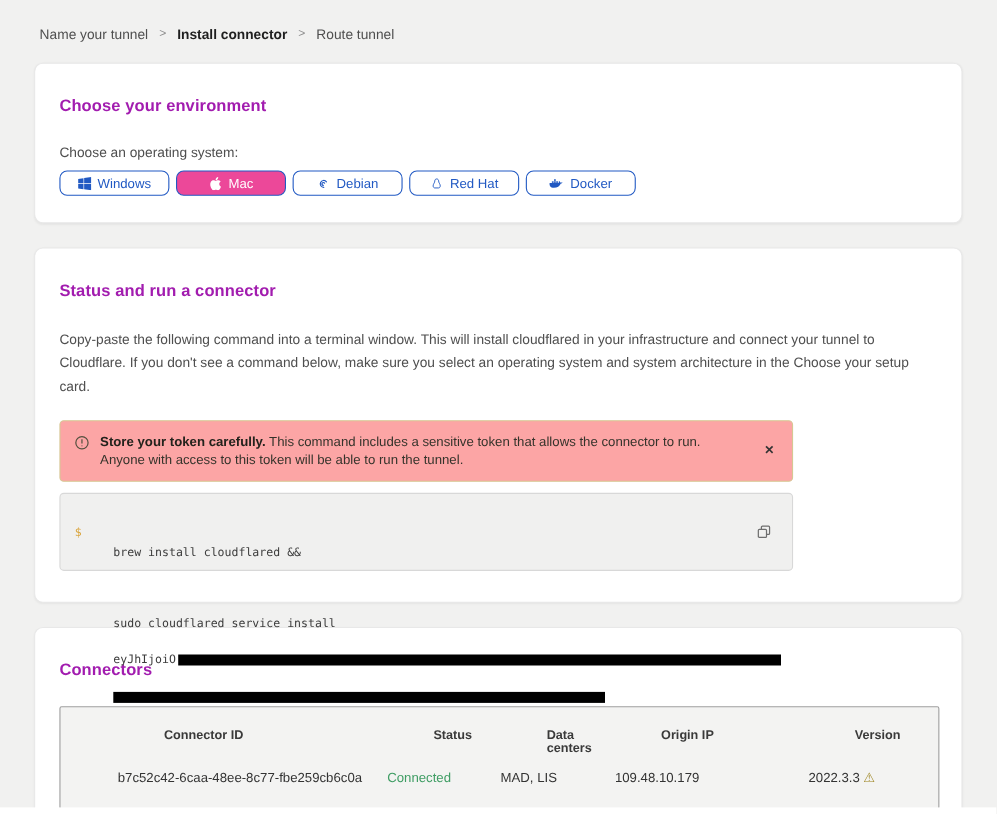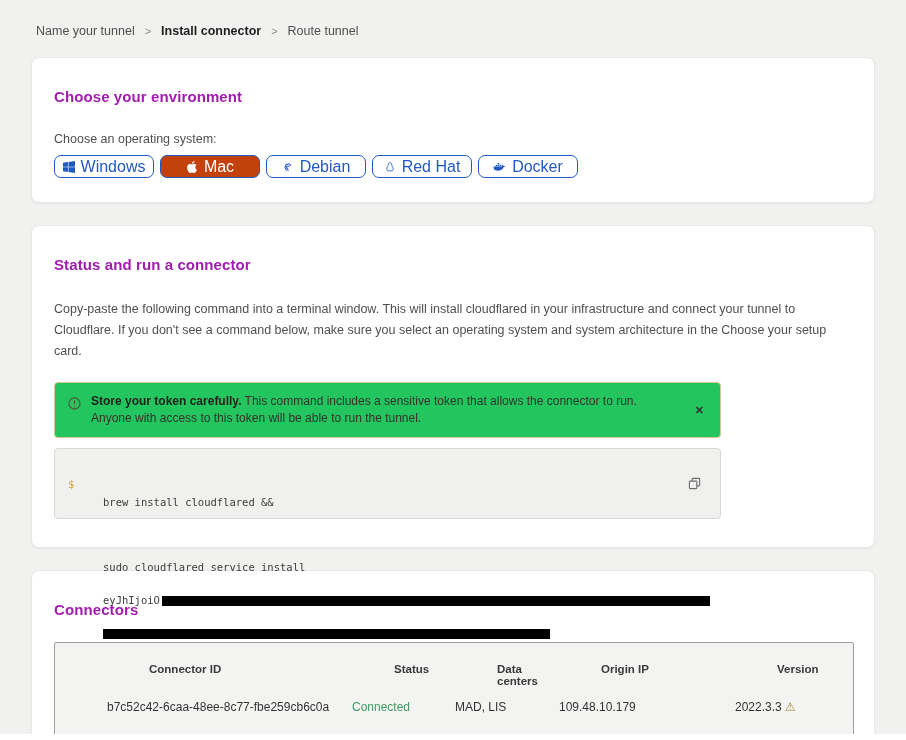--- a/index.html
+++ b/index.html
@@ -34,31 +34,31 @@
 
   
   .os-label { margin-top:27px; font-size:12.5px; color:#4f4f4f; }
   .os-row { margin-top:9px; display:flex; gap:6px; }
   .os-btn {
     width:100px; height:23px;
     display:flex; align-items:center; justify-content:center; gap:6px;
     border:1px solid #2159c3; border-radius:7px;
     background:#fff; color:#2159c3;
     font-family:"Liberation Sans", sans-serif;
-    font-size:16px; cursor:pointer; padding:0;
-  }
-  .os-btn.selected { background:#c2410c; color:#fff; border-color:#2159c3; }
+    font-size:12px; cursor:pointer; padding:0;
+  }
+  .os-btn.selected { background:#ec4899; color:#fff; border-color:#2159c3; }
   .os-btn svg { display:block; }
 
   
   .card-desc { margin-top:26px; font-size:12.5px; line-height:21px; color:#4f4f4f; max-width:796px; }
 
   .banner {
     margin-top:20px; width:667px;
-    background:#22c55e; border:1px solid #d6c793; border-radius:4px;
+    background:#fca5a5; border:1px solid #d6c793; border-radius:4px;
     display:flex; align-items:flex-start; gap:10px;
     padding:10px 12px 10px 13px; position:relative;
   }
   .banner-icon { flex:0 0 auto; margin-top:3px; }
   .banner-text { font-size:12px; line-height:17px; color:#35332b; padding-right:34px; }
   .banner-text b { color:#23221c; }
   .banner-close {
     position:absolute; right:12px; top:50%; transform:translateY(-50%);
     background:none; border:none; font-size:11px; font-weight:bold; color:#333;
     cursor:pointer; line-height:1; padding:4px;

